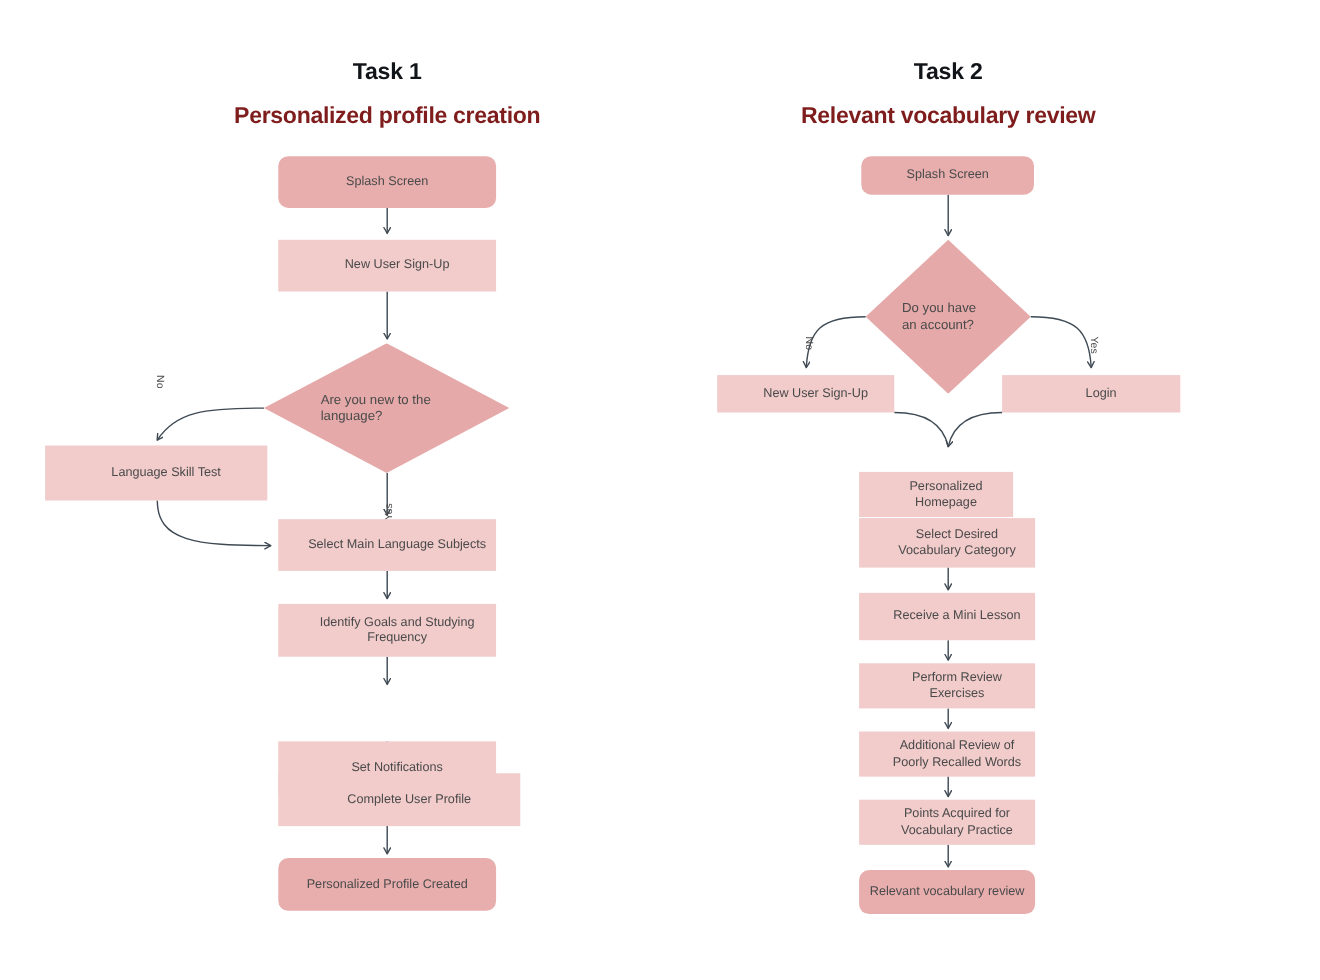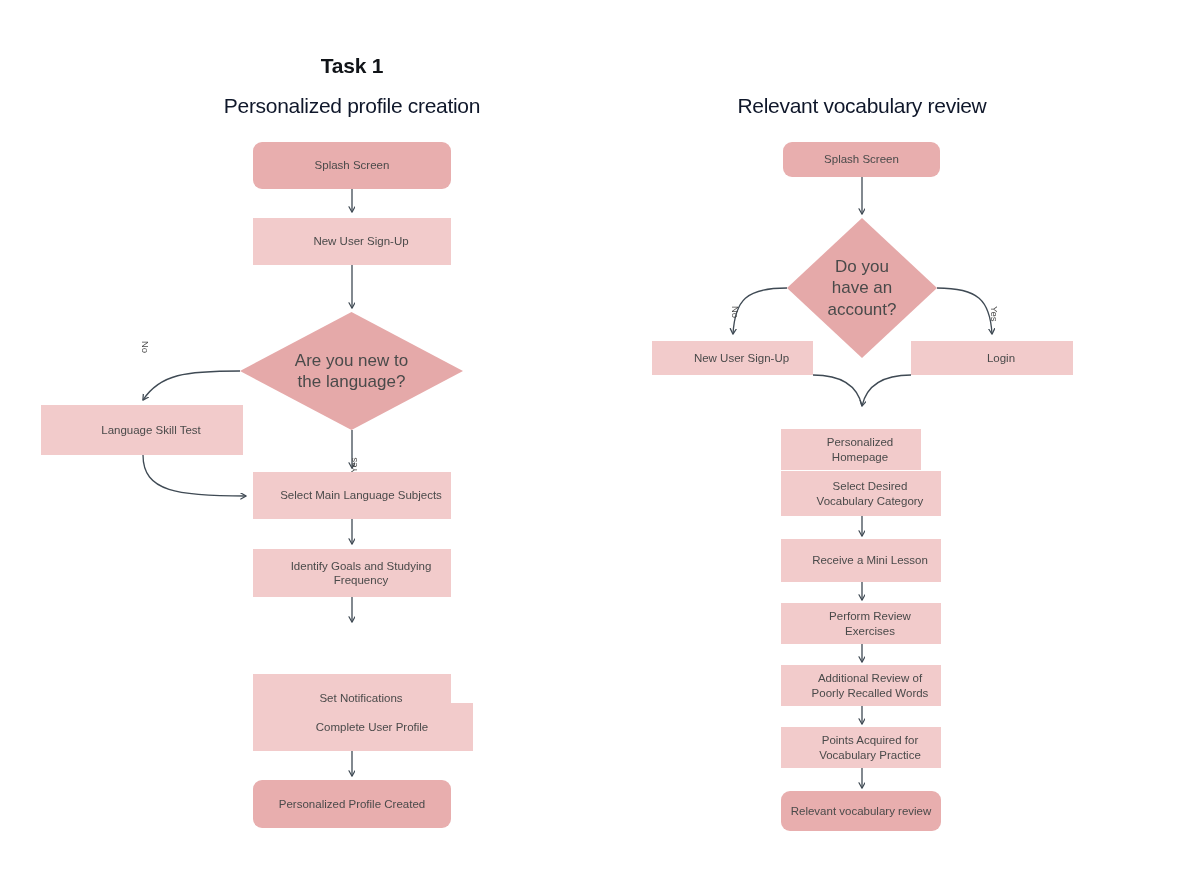--- a/index.html
+++ b/index.html
@@ -19,22 +19,22 @@
     font-size:21px;
     font-weight:bold;
     color:#111418;
     letter-spacing:-0.2px;
     text-align:center;
     white-space:nowrap;
   }
   .col-sub{
     position:absolute;
     font-size:21px;
-    font-weight:400;
-    color:#0f172a;
+    font-weight:700;
+    color:#7f1d1d;
     letter-spacing:-0.3px;
     text-align:center;
     white-space:nowrap;
     height:26px;          
     overflow:hidden;
     line-height:26px;
   }
 
   
   .node{
@@ -50,23 +50,22 @@
     padding:2px 6px;
   }
   .proc{background:#f2cbcb;padding-left:24px;}
   .term{background:#e8aeae;border-radius:9px;}
 
   .diamond{
     position:absolute;
     display:flex;
     align-items:center;
     justify-content:center;
-    text-align:center;
     color:#4a4a4a;
-    font-size:17px;
+    font-size:12px;
     line-height:1.25;
     background:#e5a9a9;
     box-sizing:border-box;
   }
   .dia1{clip-path:polygon(50% 0,100% 50%,50% 100%,0 50%);}
 
   
   .edge-label{
     position:absolute;
     font-size:9.5px;
@@ -140,20 +139,21 @@
   <div class="node proc" style="left:253px;top:472px;width:198px;height:47px;">Select Main Language Subjects</div>
 
   <div class="node proc" style="left:253px;top:549px;width:198px;height:48px;">Identify Goals and Studying Frequency</div>
 
   <div class="node proc" style="left:253px;top:626px;width:198px;height:48px;margin-top:48px;">Set Notifications</div>
 
   <div class="node proc" style="left:253px;top:703px;width:220px;height:48px;">Complete User Profile</div>
 
   <div class="node term" style="left:253px;top:780px;width:198px;height:48px;">Personalized Profile Created</div>
 
+  <div class="col-title" style="left:762px;top:54px;width:200px;">Task 2</div>
   <div class="col-sub" style="left:662px;top:93px;width:400px;">Relevant vocabulary review</div>
 
   <div class="node term" style="left:783px;top:142px;width:157px;height:35px;">Splash Screen</div>
 
   <div class="diamond dia1" style="left:787px;top:218px;width:150px;height:140px;">
     <span style="max-width:84px;">Do you have an account?</span>
   </div>
 
   <div class="edge-label rot-cw" style="left:741px;top:306px;">No</div>
   <div class="edge-label rot-cw" style="left:1000px;top:306px;">Yes</div>

